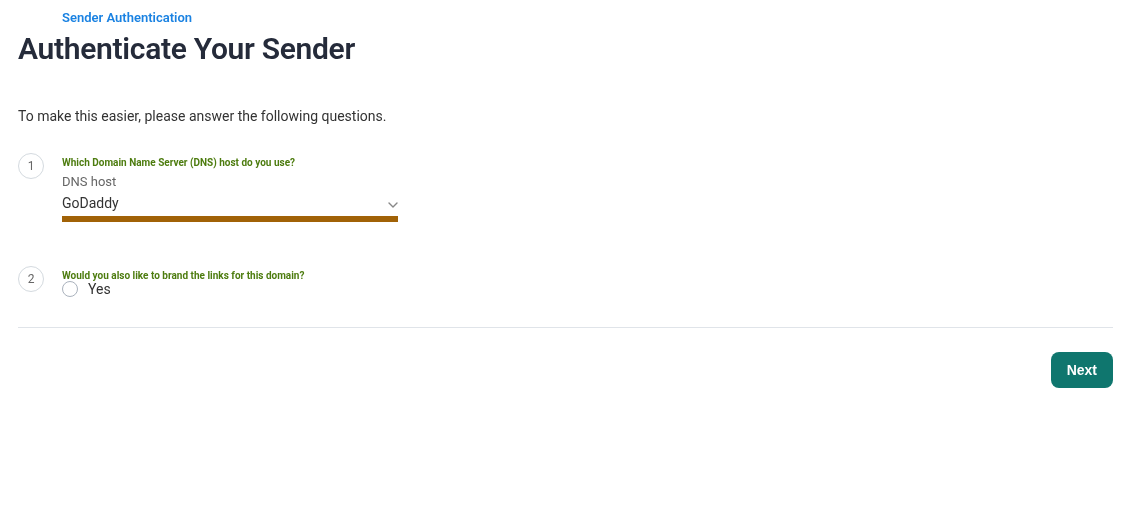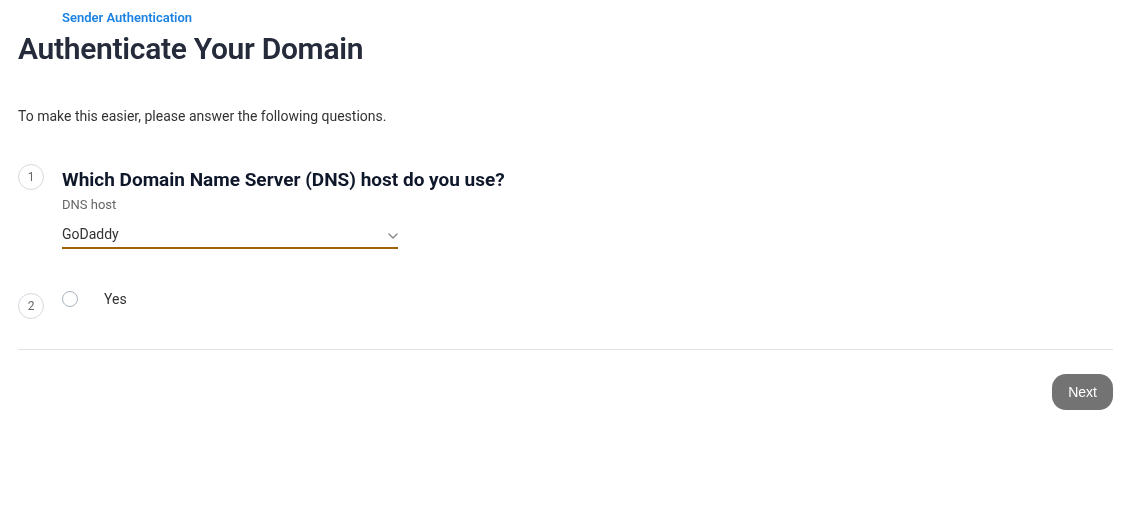--- a/index.html
+++ b/index.html
@@ -25,21 +25,21 @@
     .page-title {
       color: #252b3a;
       font-size: 30px;
       font-weight: 600;
       letter-spacing: -0.3px;
       margin-bottom: 42px;
     }
     .intro {
       color: #333;
       font-size: 14px;
-      margin-bottom: 44px;
+      margin-bottom: 33px;
     }
     .step {
       display: flex;
       align-items: flex-start;
       gap: 18px;
       margin-bottom: 48px;
     }
     .step-number {
       width: 26px;
       height: 26px;
@@ -50,43 +50,43 @@
       justify-content: center;
       font-size: 12px;
       color: #666;
       flex-shrink: 0;
       margin-top: -4px;
     }
     .step-body {
       flex: 1;
     }
     .step-question {
-      font-size: 19px;
+      font-size: 10px;
       font-weight: 700;
-      color: #0f172a;
+      color: #4d7c0f;
       margin-bottom: 6px;
     }
     .step-help {
       font-size: 14px;
       color: #333;
       margin-bottom: 28px;
     }
     .learn-more {
       color: #1a82e2;
       text-decoration: none;
       cursor: pointer;
     }
     .field-label {
       font-size: 13px;
       color: #666;
-      margin-bottom: 12px;
+      margin-bottom: 4px;
     }
     .select-wrap {
       width: 336px;
-      border-bottom: 2px solid #a16207;
+      border-bottom: 6px solid #a16207;
       padding-bottom: 4px;
       display: flex;
       align-items: center;
       justify-content: space-between;
       cursor: pointer;
     }
     .select-value {
       font-size: 14px;
       color: #333;
     }
@@ -94,21 +94,21 @@
       color: #888;
     }
     .radio-group {
       display: flex;
       flex-direction: column;
       gap: 24px;
     }
     .radio-option {
       display: flex;
       align-items: flex-end;
-      gap: 26px;
+      gap: 10px;
       cursor: pointer;
     }
     .radio-circle {
       width: 16px;
       height: 16px;
       border-radius: 50%;
       border: 1.5px solid #aab2bd;
       display: flex;
       align-items: center;
       justify-content: center;
@@ -130,36 +130,36 @@
     .divider {
       border: none;
       border-top: 1px solid #e0e4e9;
       margin: 4px 0 24px 0;
     }
     .footer {
       display: flex;
       justify-content: flex-end;
     }
     .next-btn {
-      background: #737373;
+      background: #0f766e;
       color: #fff;
       border: none;
-      border-radius: 14px;
+      border-radius: 8px;
       padding: 10px 16px;
       font-size: 14px;
-      font-weight: 400;
+      font-weight: 700;
       cursor: pointer;
     }
   </style>
 </head>
 <body>
 
 <div class="breadcrumb">Sender Authentication</div>
 
-<h1 class="page-title">Authenticate Your Domain</h1>
+<h1 class="page-title">Authenticate Your Sender</h1>
 
 <p class="intro">To make this easier, please answer the following questions.</p>
 
 <div class="step">
   <div class="step-number">1</div>
   <div class="step-body">
     <div class="step-question">Which Domain Name Server (DNS) host do you use?</div>
     <div class="field-label">DNS host</div>
     <div class="select-wrap">
       <span class="select-value">GoDaddy</span>
@@ -168,20 +168,21 @@
             <path d="M1 1L5 5L9 1" stroke="#888" stroke-width="1.4" stroke-linecap="round" stroke-linejoin="round"></path>
           </svg>
       </span>
     </div>
   </div>
 </div>
 
 <div class="step" style="margin-bottom:30px;">
   <div class="step-number">2</div>
   <div class="step-body">
+    <div class="step-question">Would you also like to brand the links for this domain?</div>
     <div class="radio-group" style="margin-top:-6px;">
       <div class="radio-option">
         <span class="radio-circle"></span>
         <span class="radio-label">Yes</span>
       </div>
     </div>
   </div>
 </div>
 
 <hr class="divider">

